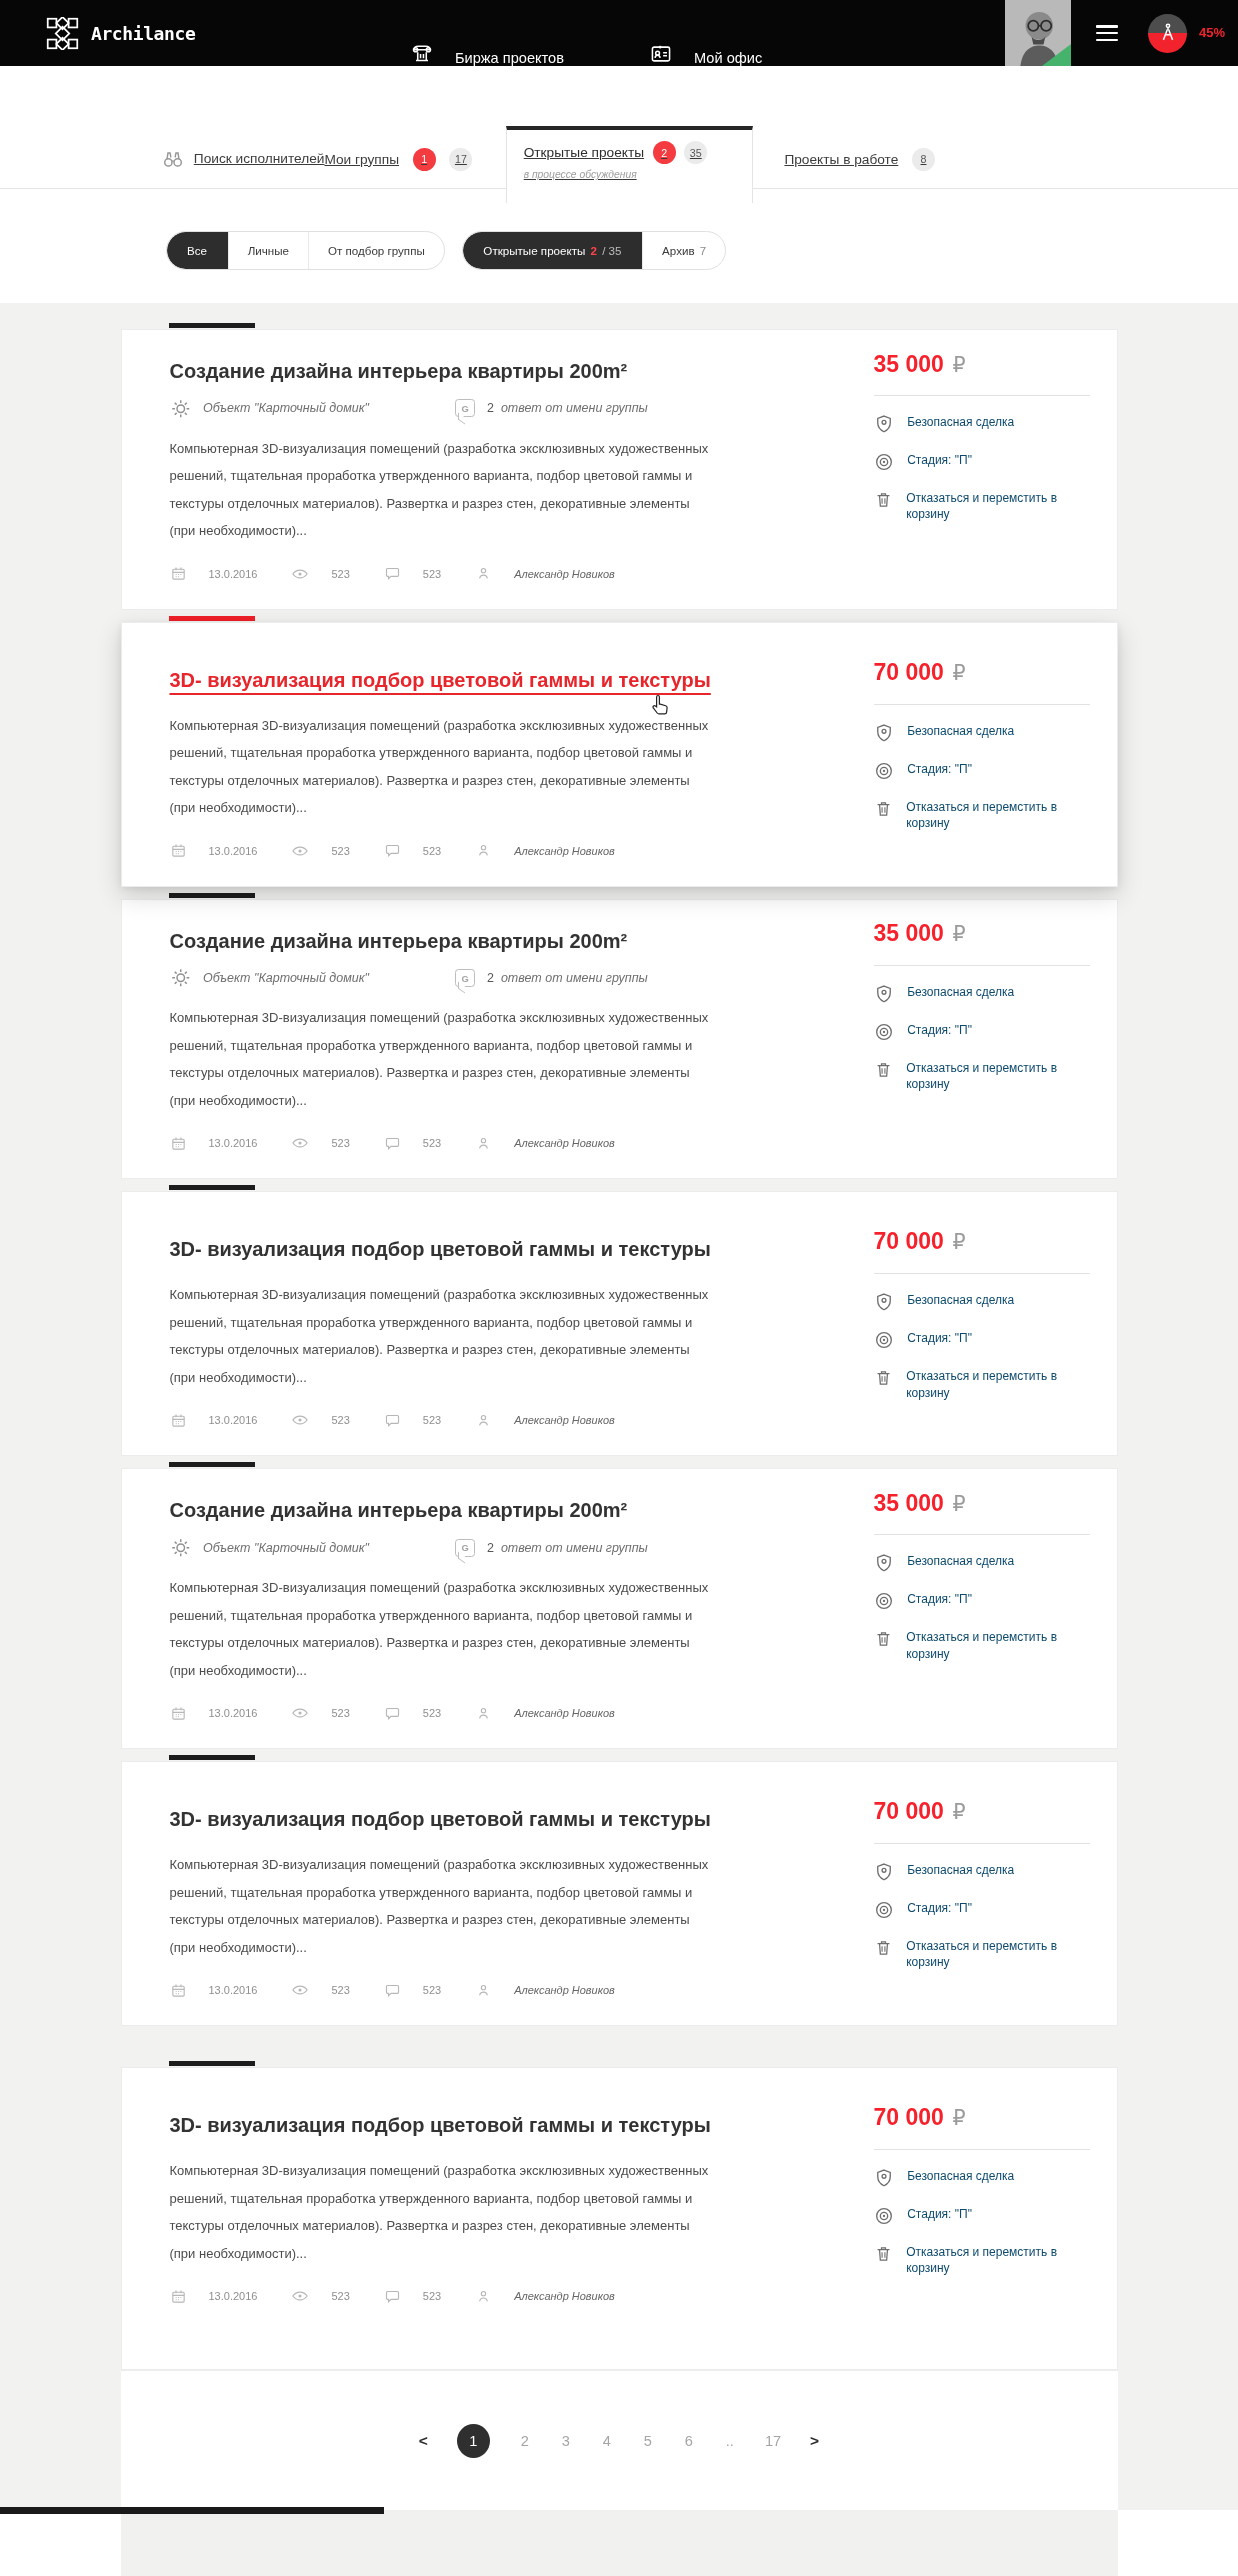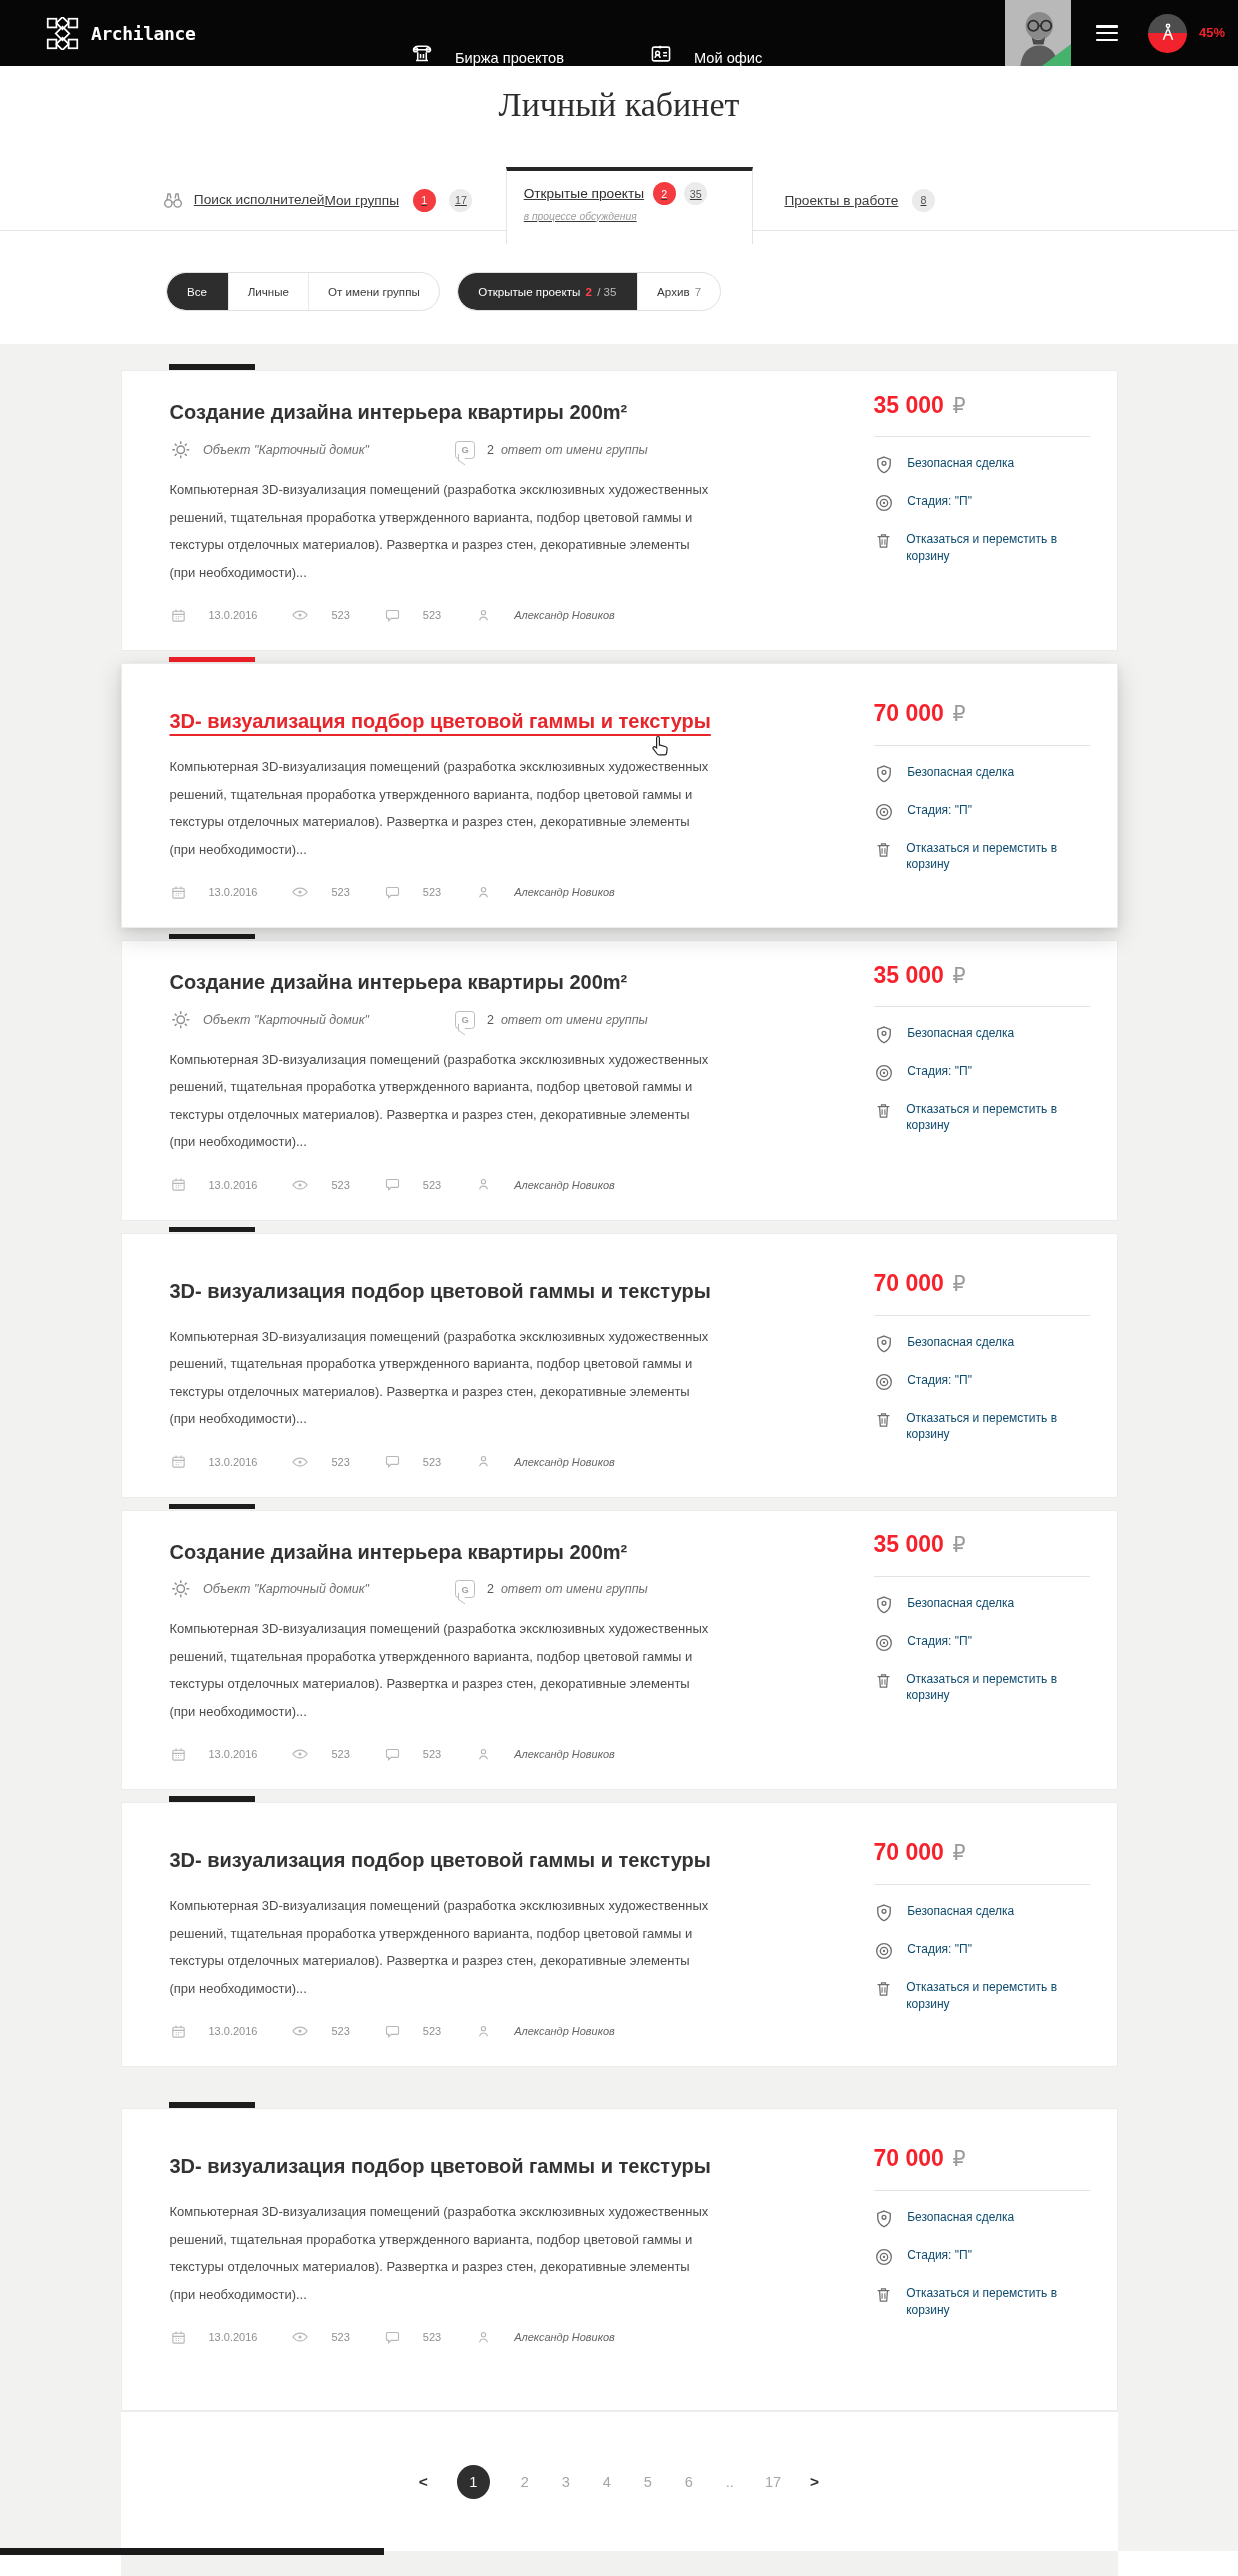--- a/index.html
+++ b/index.html
@@ -163,21 +163,20 @@
   <div class="progress-circle">
     <svg width="22" height="22" viewBox="0 0 24 24" fill="none" stroke="#fff" stroke-width="1.6">
       <circle cx="12" cy="4.2" r="1.8"></circle>
       <path d="M12 6v2.2M11.3 8.2L7 19.5M12.7 8.2L17 19.5M9.2 14h5.6"></path>
     </svg>
   </div>
   <span class="progress-value">45%</span>
 </header>
 
 <section class="head-sec">
-  <h1 class="page-title">Личный кабинет</h1>
 
   <div class="col tabwrap">
     <div class="hr"></div>
     <div class="tabbar">
       <div class="tab t1">
         <span>
           <svg width="22" height="22" viewBox="0 0 26 26" fill="none" stroke="#979797" stroke-width="1.7">
             <circle cx="7.5" cy="17" r="4.3"></circle>
               <circle cx="18.5" cy="17" r="4.3"></circle>
             <path d="M11.8 15.5h2.4M6 13l1-7h2.5l1 5M20 13l-1-7h-2.5l-1 5"></path>
@@ -203,21 +202,21 @@
         <span class="badge gray">8</span>
       </div>
     </div>
   </div>
 
   <div class="col">
     <div class="filters">
       <div class="seg">
         <span class="s dark">Все</span>
         <span class="s">Личные</span>
-        <span class="s">От имени группы</span>
+        <span class="s">От подбор группы</span>
       </div>
       <div class="seg">
         <span class="s dark">
           <span>Открытые проекты</span>
           <span class="cnt-red">2</span>
           <span class="cnt-dim">/ 35</span>
         </span>
         <span class="s">
           <span>Архив</span>
           <span class="cnt-gray">7</span>

